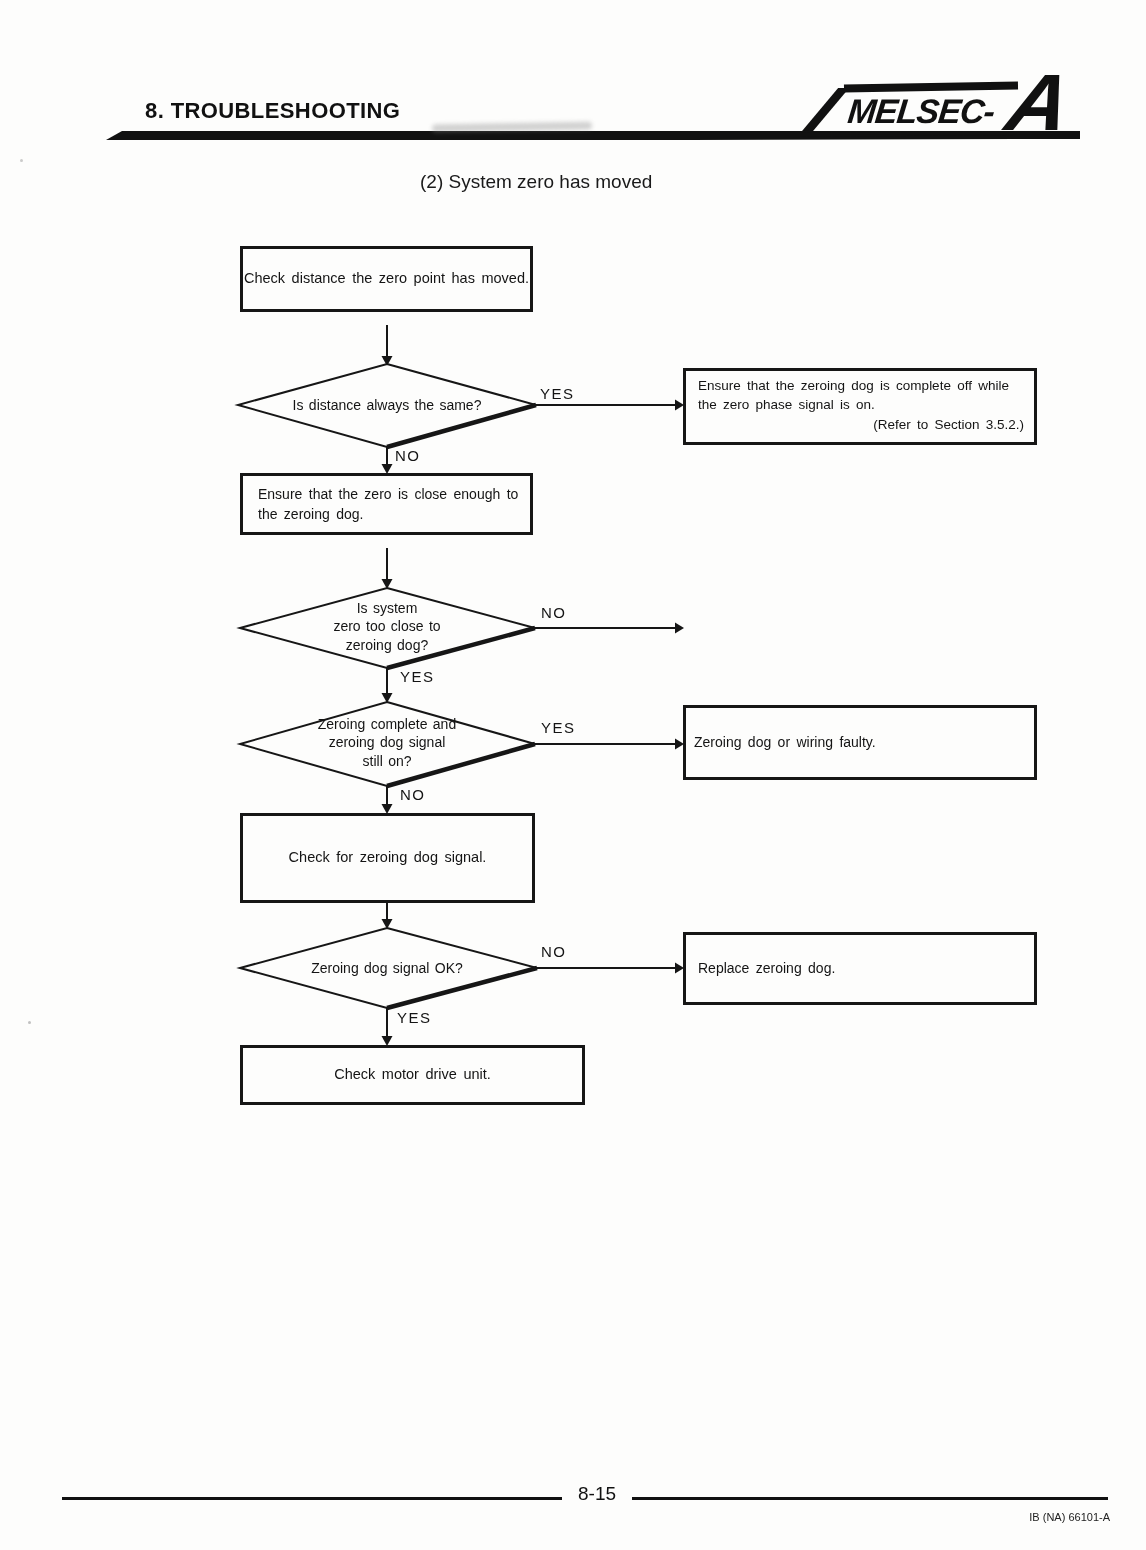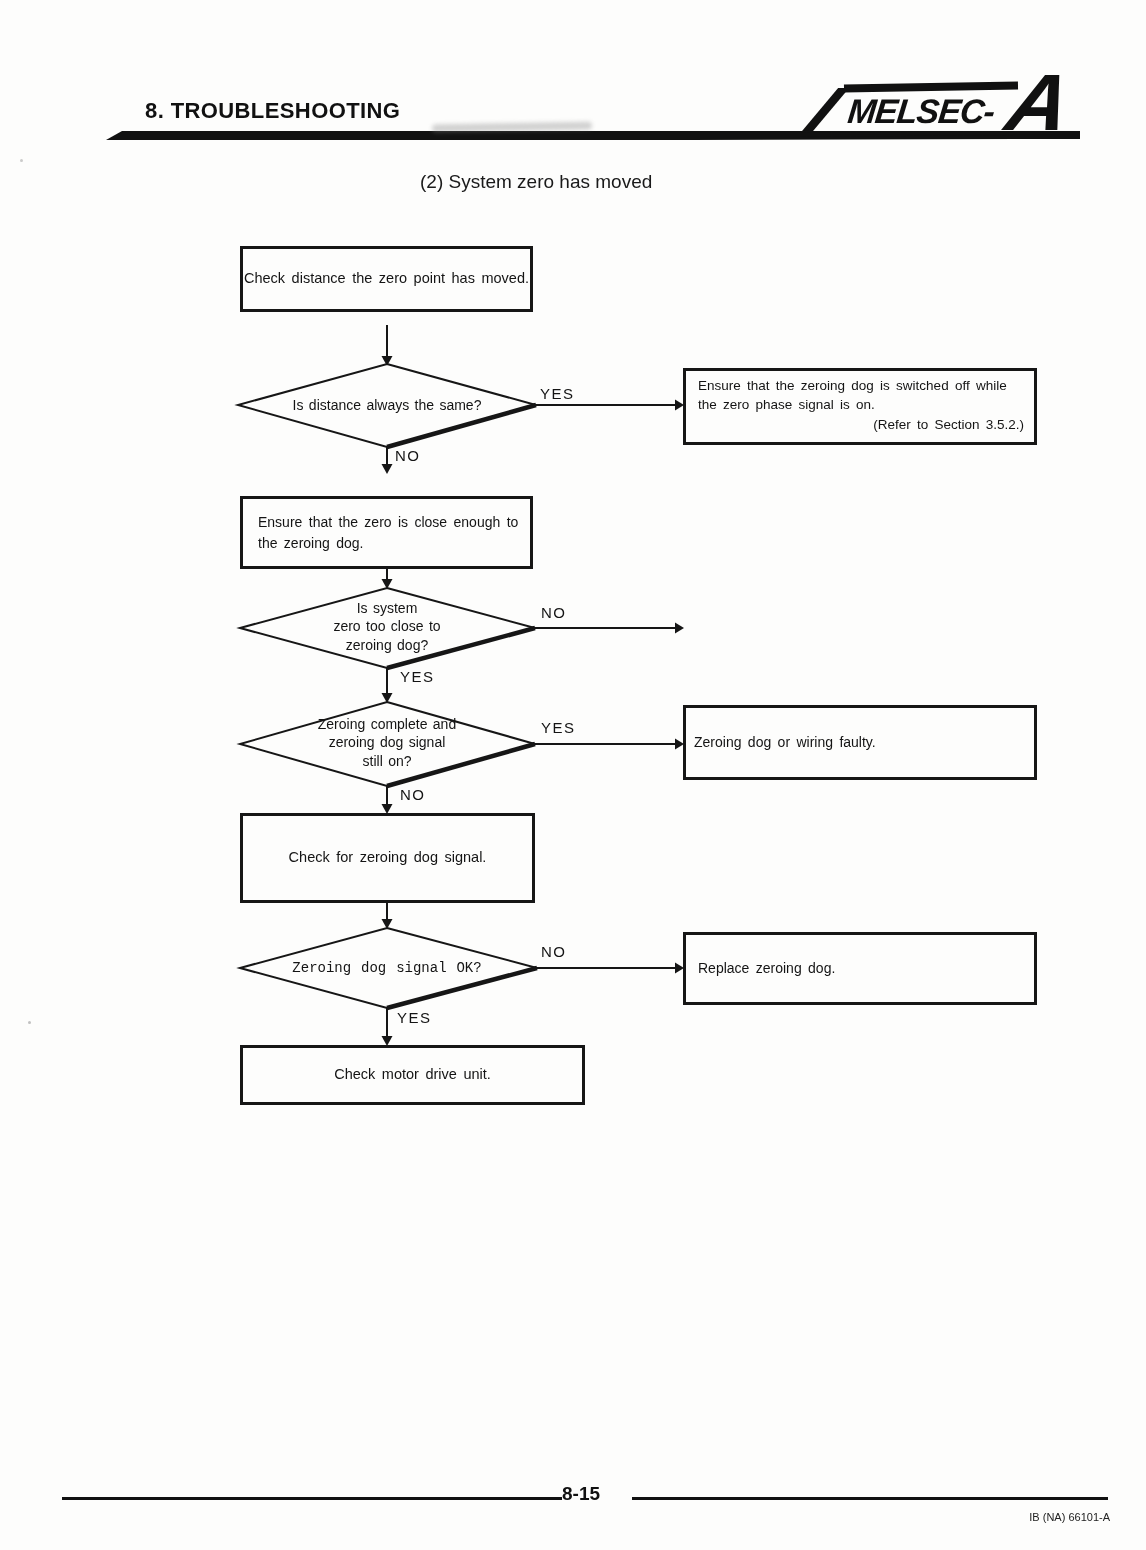--- a/index.html
+++ b/index.html
@@ -48,21 +48,21 @@
   .action-box .refline{display:block;text-align:right;margin-top:1px;}
   .dtext{
     position:absolute;text-align:center;font-size:14px;line-height:1.32;color:#141414;
     word-spacing:1.5px;
   }
   .branch-label{
     position:absolute;font-size:15px;letter-spacing:1.5px;color:#141414;font-weight:500;
   }
   
   .foot-rule{position:absolute;height:3px;background:#111;top:1497px;}
-  .page-num{position:absolute;left:562px;top:1483px;width:70px;text-align:left;font-size:19px;font-weight:bold;color:#111;}
+  .page-num{position:absolute;left:562px;top:1483px;width:70px;text-align:center;font-size:19px;font-weight:normal;color:#111;}
   .doc-num{position:absolute;left:1000px;top:1511px;width:110px;text-align:right;font-size:11px;color:#222;}
   .speck{position:absolute;border-radius:50%;background:#9a9a9a;}
 </style>
 </head>
 <body>
 
 <div class="page">
 
   <div class="section-title">8. TROUBLESHOOTING</div>
   <div class="header-bar"></div>
@@ -115,56 +115,56 @@
       <path d="M535 628 L387 668"></path>
       <path d="M535 744 L387 786"></path>
       <path d="M537 968 L387 1008"></path>
     </g>
   </svg>
 
   <div class="node center" style="left:240px;top:246px;width:293px;height:66px;">
     <span>Check distance the zero point has moved.</span>
   </div>
 
-  <div class="node leftpad" style="left:240px;top:473px;width:293px;height:73px;font-size:14px;margin-top:23px;">
+  <div class="node leftpad" style="left:240px;top:473px;width:293px;height:62px;font-size:14px;">
     <span class="prewrap">Ensure that the zero is close enough to
 the zeroing dog.</span>
   </div>
 
   <div class="node center" style="left:240px;top:813px;width:295px;height:90px;">
     <span>Check for zeroing dog signal.</span>
   </div>
 
   <div class="node center" style="left:240px;top:1045px;width:345px;height:60px;">
     <span>Check motor drive unit.</span>
   </div>
 
   <div class="node action-box" style="left:683px;top:368px;width:354px;height:77px;">
-    <span class="prewrap">Ensure that the zeroing dog is switched off while
+    <span class="prewrap">Ensure that the zeroing dog is complete off while
 the zero phase signal is on.</span>
     <span class="refline">(Refer to Section 3.5.2.)</span>
   </div>
 
 
   <div class="node" style="left:683px;top:705px;width:354px;height:75px;padding-left:8px;font-size:14px;">
     <span>Zeroing dog or wiring faulty.</span>
   </div>
 
   <div class="node" style="left:683px;top:932px;width:354px;height:73px;padding-left:12px;font-size:14px;">
     <span>Replace zeroing dog.</span>
   </div>
 
   <div class="dtext" style="left:250px;top:396px;width:274px;">Is distance always the same?</div>
   <div class="dtext prewrap" style="left:287px;top:599px;width:200px;">Is system
 zero too close to
 zeroing dog?</div>
   <div class="dtext prewrap" style="left:277px;top:715px;width:220px;">Zeroing complete and
 zeroing dog signal
 still on?</div>
-  <div class="dtext" style="left:267px;top:959px;width:240px;font-family:Liberation Mono, monospace;">Zeroing dog signal OK?</div>
+  <div class="dtext" style="left:267px;top:959px;width:240px;">Zeroing dog signal OK?</div>
 
   <div class="branch-label" style="left:540px;top:385px;">YES</div>
   <div class="branch-label" style="left:395px;top:447px;">NO</div>
   <div class="branch-label" style="left:541px;top:604px;">NO</div>
   <div class="branch-label" style="left:400px;top:668px;">YES</div>
   <div class="branch-label" style="left:541px;top:719px;">YES</div>
   <div class="branch-label" style="left:400px;top:786px;">NO</div>
   <div class="branch-label" style="left:541px;top:943px;">NO</div>
   <div class="branch-label" style="left:397px;top:1009px;">YES</div>
 

